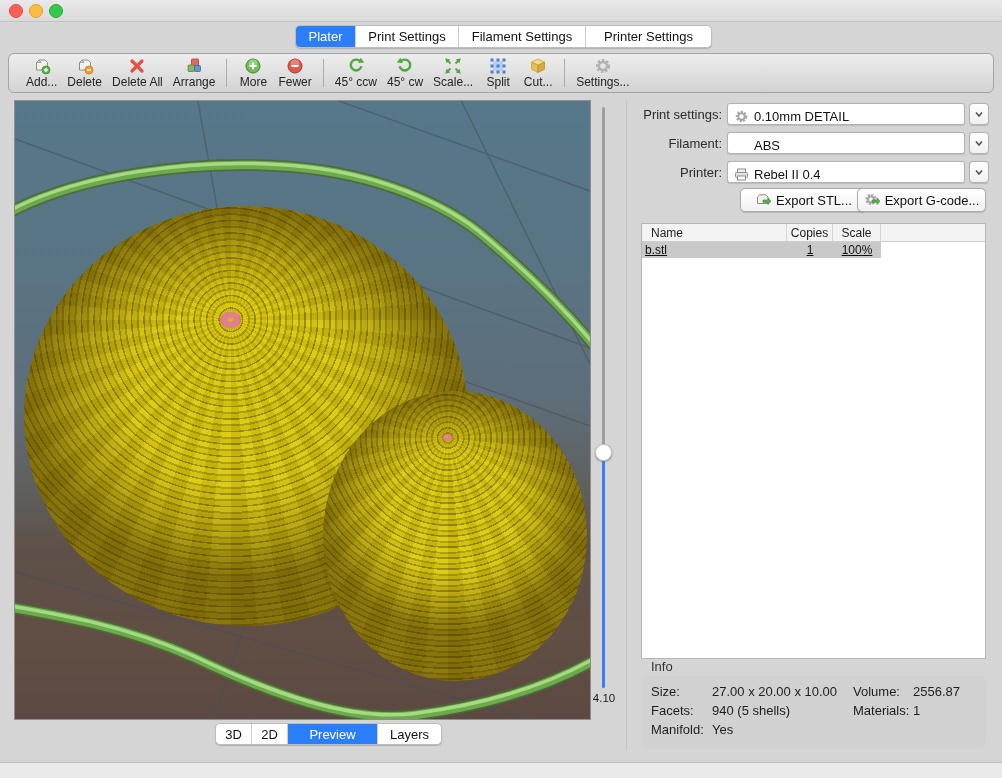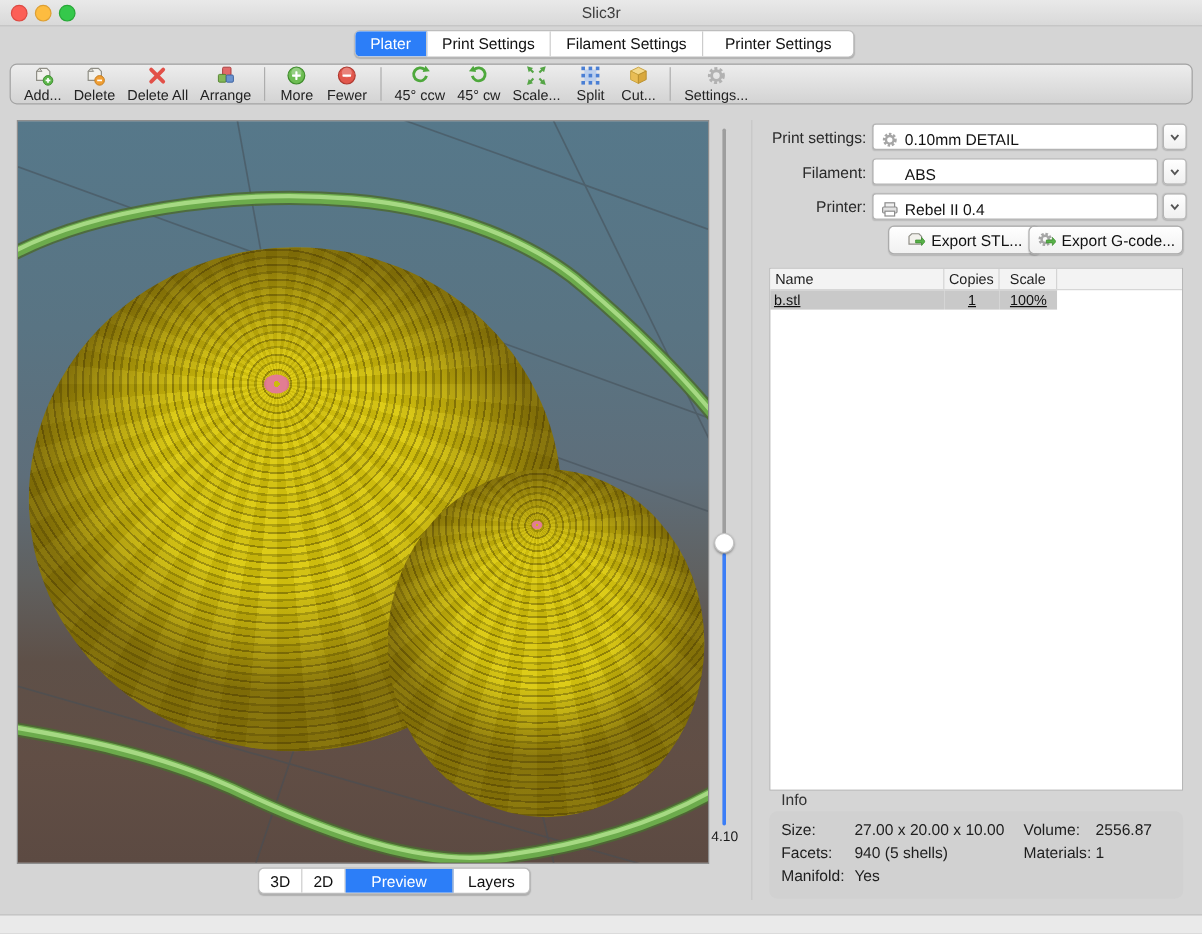--- a/index.html
+++ b/index.html
@@ -27,24 +27,24 @@
     overflow:hidden;box-shadow:0 1px 1px rgba(0,0,0,.18);}
   .seg-item{display:flex;align-items:center;justify-content:center;
     font-size:13px;color:#111;border-right:1px solid #cccccc;box-sizing:border-box;}
   .seg-item:last-child{border-right:none;}
   .seg-item.sel{background:#2c7ef8;color:#fff;}
 
   .main-tabs{left:295px;top:25px;height:21px;}
   .view-tabs{left:215px;top:723px;height:20px;}
 
   
-  .toolbar{left:8px;top:53px;width:986px;height:34px;box-sizing:border-box;
+  .toolbar{left:8px;top:53px;width:986px;height:40px;box-sizing:border-box;
     border:1px solid #a3a3a3;border-radius:6px;
     background:linear-gradient(#ededed,#d3d3d3);
-    display:flex;align-items:center;padding:0 6px;}
+    display:flex;align-items:center;padding:0 12px;}
   .tb-btn{display:flex;flex-direction:column;align-items:center;justify-content:center;
     margin:0 5px;min-width:30px;}
   .tb-icon{height:18px;display:flex;align-items:center;justify-content:center;}
   .tb-label{font-size:12px;color:#232323;margin-top:0px;white-space:nowrap;}
   .tb-sep{width:1px;height:28px;background:#adadad;margin:0 6px;}
 
   
   .viewport{left:14px;top:100px;width:575px;height:618px;overflow:hidden;
     border:1px solid #8d8d8d;box-sizing:content-box;
     background:linear-gradient(180deg,
@@ -93,21 +93,21 @@
     border:1px solid #ababab;border-radius:5px;display:flex;align-items:center;justify-content:center;
     font-size:13px;color:#111;box-shadow:0 0.5px 1px rgba(0,0,0,.15);}
   .push-btn .b-icon{margin-right:5px;display:flex;}
 
   
   .tbl{left:641px;top:223px;width:345px;height:436px;box-sizing:border-box;
     background:#fff;border:1px solid #b6b6b6;}
   .tbl-head{display:flex;height:17px;background:#f3f3f3;border-bottom:1px solid #cfcfcf;
     font-size:12px;color:#1e1e1e;}
   .th{box-sizing:border-box;border-right:1px solid #d4d4d4;display:flex;align-items:center;}
-  .th.c-name{width:145px;padding-left:4px;}
+  .th.c-name{width:145px;padding-left:9px;}
   .th.c-copies{width:46px;justify-content:center;}
   .th.c-scale{width:48px;justify-content:center;}
   .th.c-fill{flex:1;border-right:none;}
   .tr{display:flex;height:16px;font-size:12px;color:#111;text-decoration:underline;}
   .td{box-sizing:border-box;display:flex;align-items:center;}
   .tr.sel .td{background:#c9c9c9;}
   .td.c-name{width:145px;padding-left:3px;}
   .td.c-copies{width:46px;justify-content:center;}
   .td.c-scale{width:48px;justify-content:center;}
   .td.c-fill{flex:1;background:#fff !important;}
@@ -122,21 +122,20 @@
   .status-line{left:0;top:762px;width:1002px;height:1px;background:#bdbdbd;}
   .statusbar{left:0;top:763px;width:1002px;height:15px;background:#eaeaea;}
 </style>
 </head>
 <body>
 
 <div class="abs titlebar">
   <div class="abs tl-dot tl-red"></div>
   <div class="abs tl-dot tl-yellow"></div>
   <div class="abs tl-dot tl-green"></div>
-  <div class="abs win-title">Slic3r</div>
 </div>
 
 <div class="abs seg main-tabs">
   <div class="seg-item sel" style="width:60px">Plater</div>
   <div class="seg-item" style="width:103px">Print Settings</div>
   <div class="seg-item" style="width:127px">Filament Settings</div>
   <div class="seg-item" style="width:125px">Printer Settings</div>
 </div>
 
 <div class="abs toolbar">

